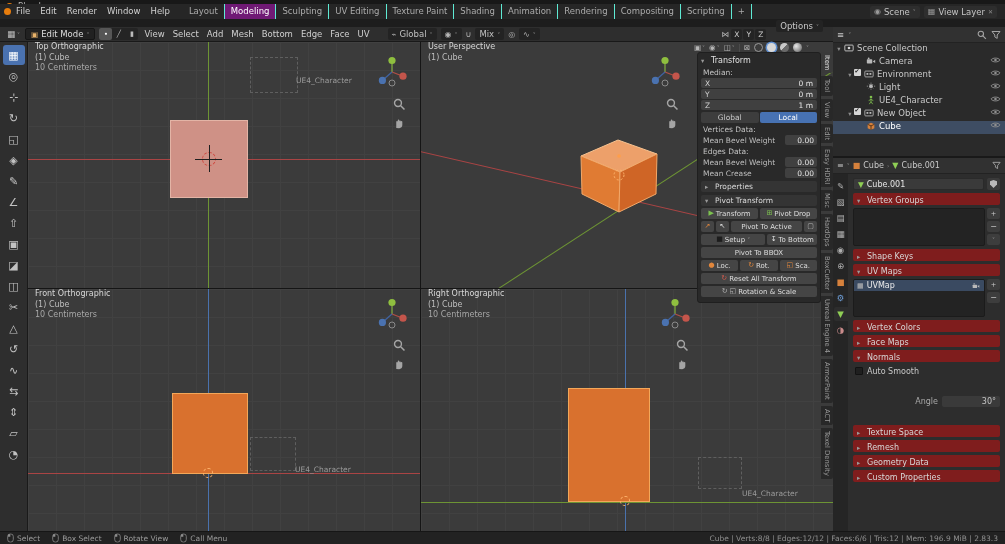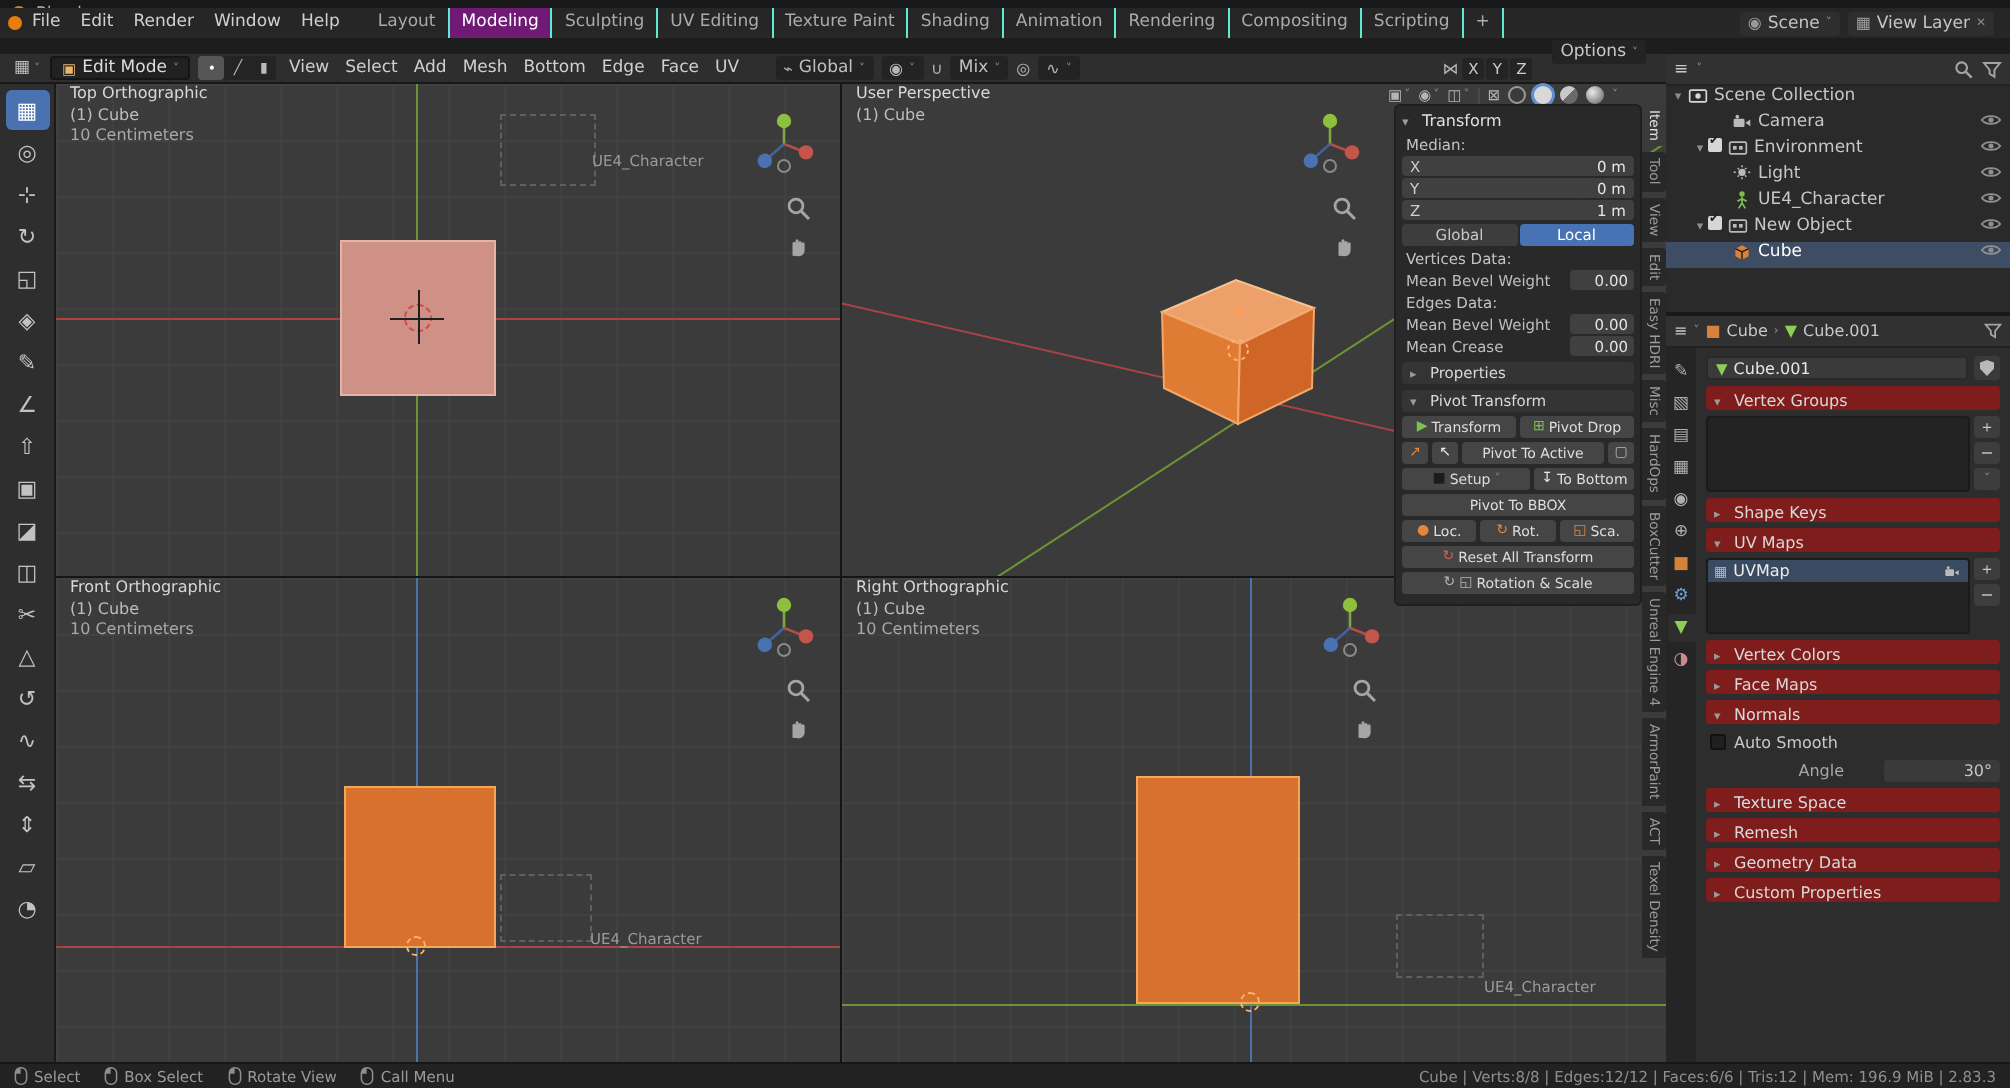--- a/index.html
+++ b/index.html
@@ -162,21 +162,21 @@
 .pcaret.open::before{content:"▾"}
 .pcaret.closed::before{content:"▸"}
 .plistwrap{display:flex;gap:2px;margin:1px 0 2px}
 .plist{flex:1;background:#232323;border:1px solid #1b1b1b;border-radius:2px;height:38px;overflow:hidden}
 .pside{display:flex;flex-direction:column;gap:2px;width:13px}
 .psbtn{height:11px;background:#3d3d3d;border-radius:2px;display:flex;align-items:center;justify-content:center;color:#ccc;font-size:8px}
 .uvrow{display:flex;align-items:center;gap:3px;height:11px;background:#3a4a61;padding:0 3px;color:#ececec}
 .uvrow .cam{width:10px;height:8px;color:#b9b9b9;margin-left:auto}
 .chkrow{display:flex;align-items:center;gap:4px;height:12px;padding-left:2px;margin:2px 0}
 .pchk{width:8px;height:8px;background:#1f1f1f;border:1px solid #121212;border-radius:1px}
-.valrow{display:flex;align-items:center;gap:20px;height:12px;margin:2px 0;color:#a8a8a8}
+.valrow{display:flex;align-items:center;gap:4px;height:12px;margin:18px 0;color:#a8a8a8}
 .valrow .vl{flex:1;text-align:right}
 .valrow .vf{width:58px;background:#3a3a3a;border-radius:2px;height:11px;display:flex;align-items:center;justify-content:flex-end;padding:0 4px;color:#c5c5c5}
 
 
 .statusbar{position:absolute;left:0;right:0;bottom:0;height:13px;background:#222;border-top:1px solid #161616;display:flex;align-items:center;gap:10px;padding:0 7px;font-size:7.5px;color:#9b9b9b}
 .hint{display:flex;align-items:center;gap:3px}
 .mouseico{width:7px;height:10px;color:#8e8e8e}
 .sspacer{flex:1}
 .stats{color:#8f8f8f;white-space:nowrap}
 </style>

